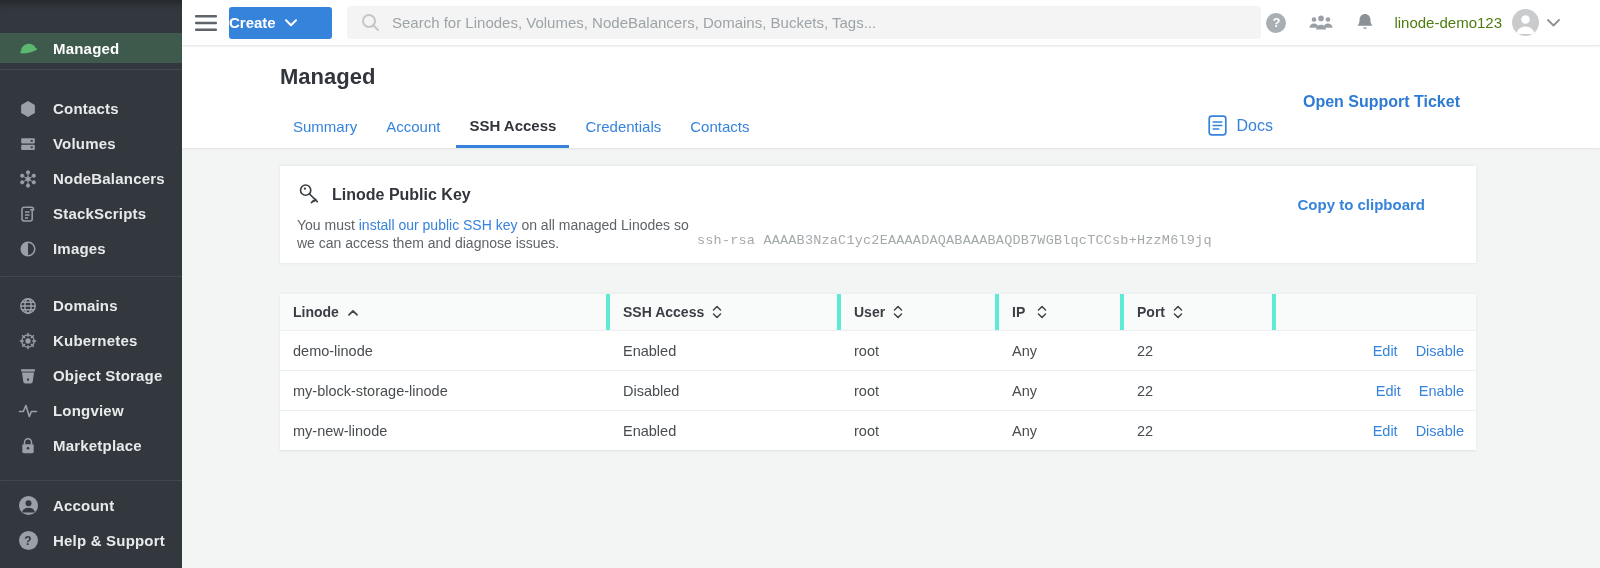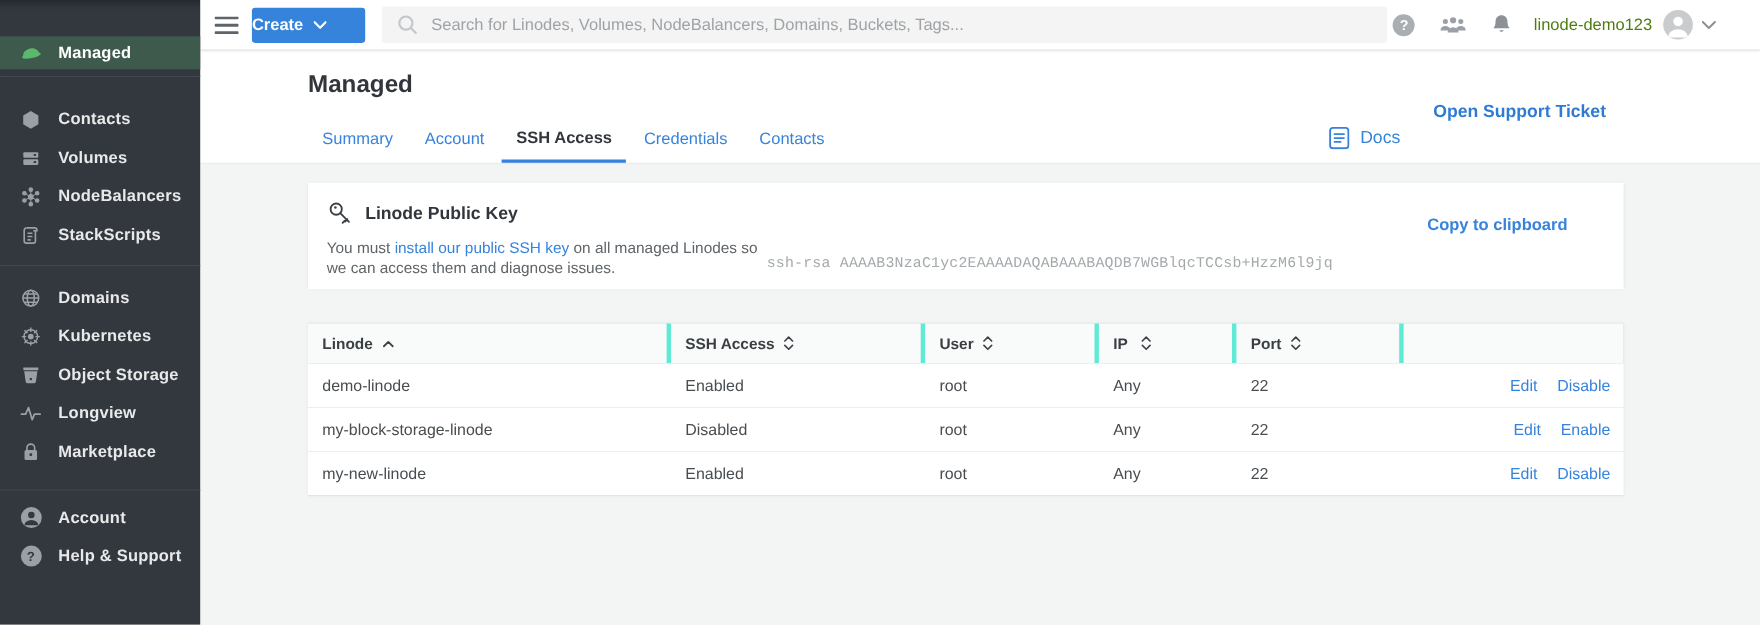--- a/index.html
+++ b/index.html
@@ -181,20 +181,29 @@
     <div class="side-item">
       <span class="ic">
         <svg width="20" height="20" viewBox="0 0 20 20" fill="none" stroke="#9aa0a6" stroke-width="1.5">
           <path d="M6.2 3.2 h7.2 a2.2 2.2 0 0 1 2.2 2.2 v0.4 h-3.4"></path>
           <path d="M6.2 3.2 a2.2 2.2 0 0 0-2.2 2.2 v9.4 a2.2 2.2 0 0 0 2.2 2.2 h6 a2 2 0 0 0 2-2 V5.4"></path>
           <path d="M7 8h4.5M7 11h4.5M7 14h3"></path>
         </svg>
       </span>
       <span>StackScripts</span>
     </div>
+    <div class="side-item">
+      <span class="ic">
+        <svg width="20" height="20" viewBox="0 0 20 20">
+          <circle cx="10" cy="10" r="6.8" fill="none" stroke="#9aa0a6" stroke-width="1.5"></circle>
+          <path d="M10 3.2 a6.8 6.8 0 0 0 0 13.6 z" fill="#9aa0a6"></path>
+        </svg>
+      </span>
+      <span>Images</span>
+    </div>
   </div>
 
   <div class="side-div d2"></div>
 
   <div class="g2">
     <div class="side-item">
       <span class="ic">
         <svg width="20" height="20" viewBox="0 0 20 20" fill="none" stroke="#9aa0a6" stroke-width="1.4">
           <circle cx="10" cy="10" r="7.2"></circle>
           <ellipse cx="10" cy="10" rx="3.2" ry="7.2"></ellipse>

